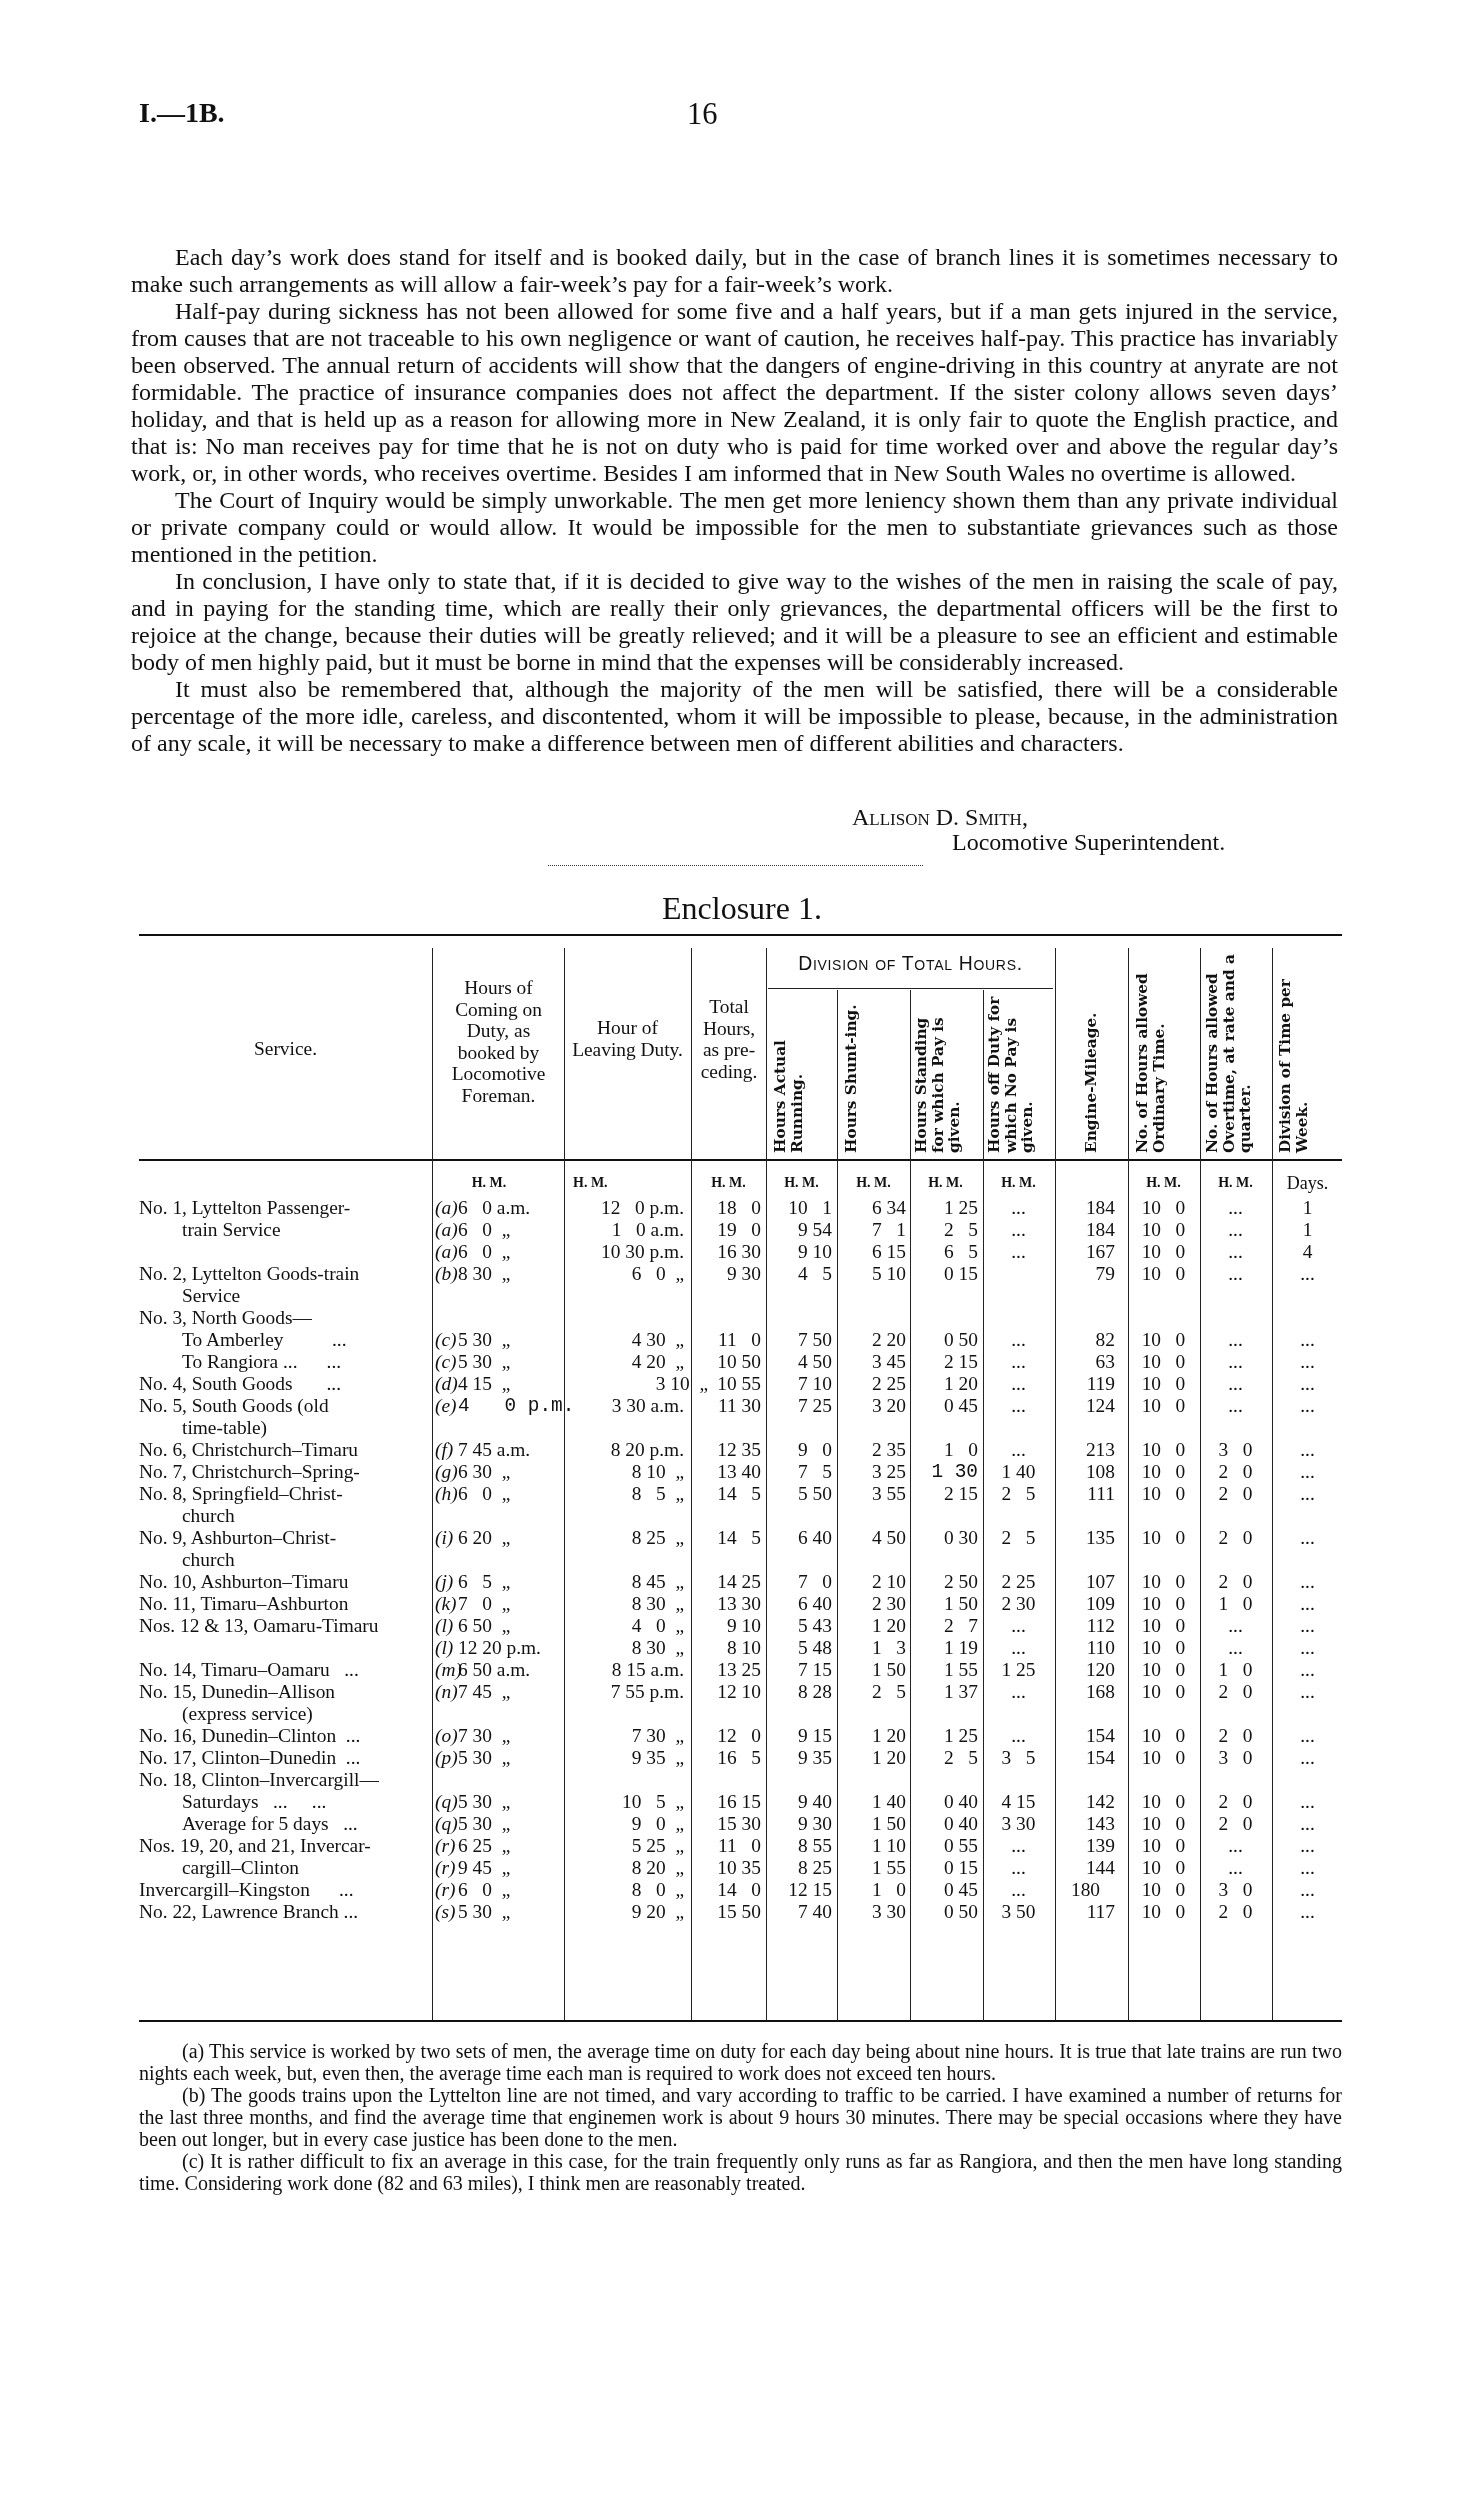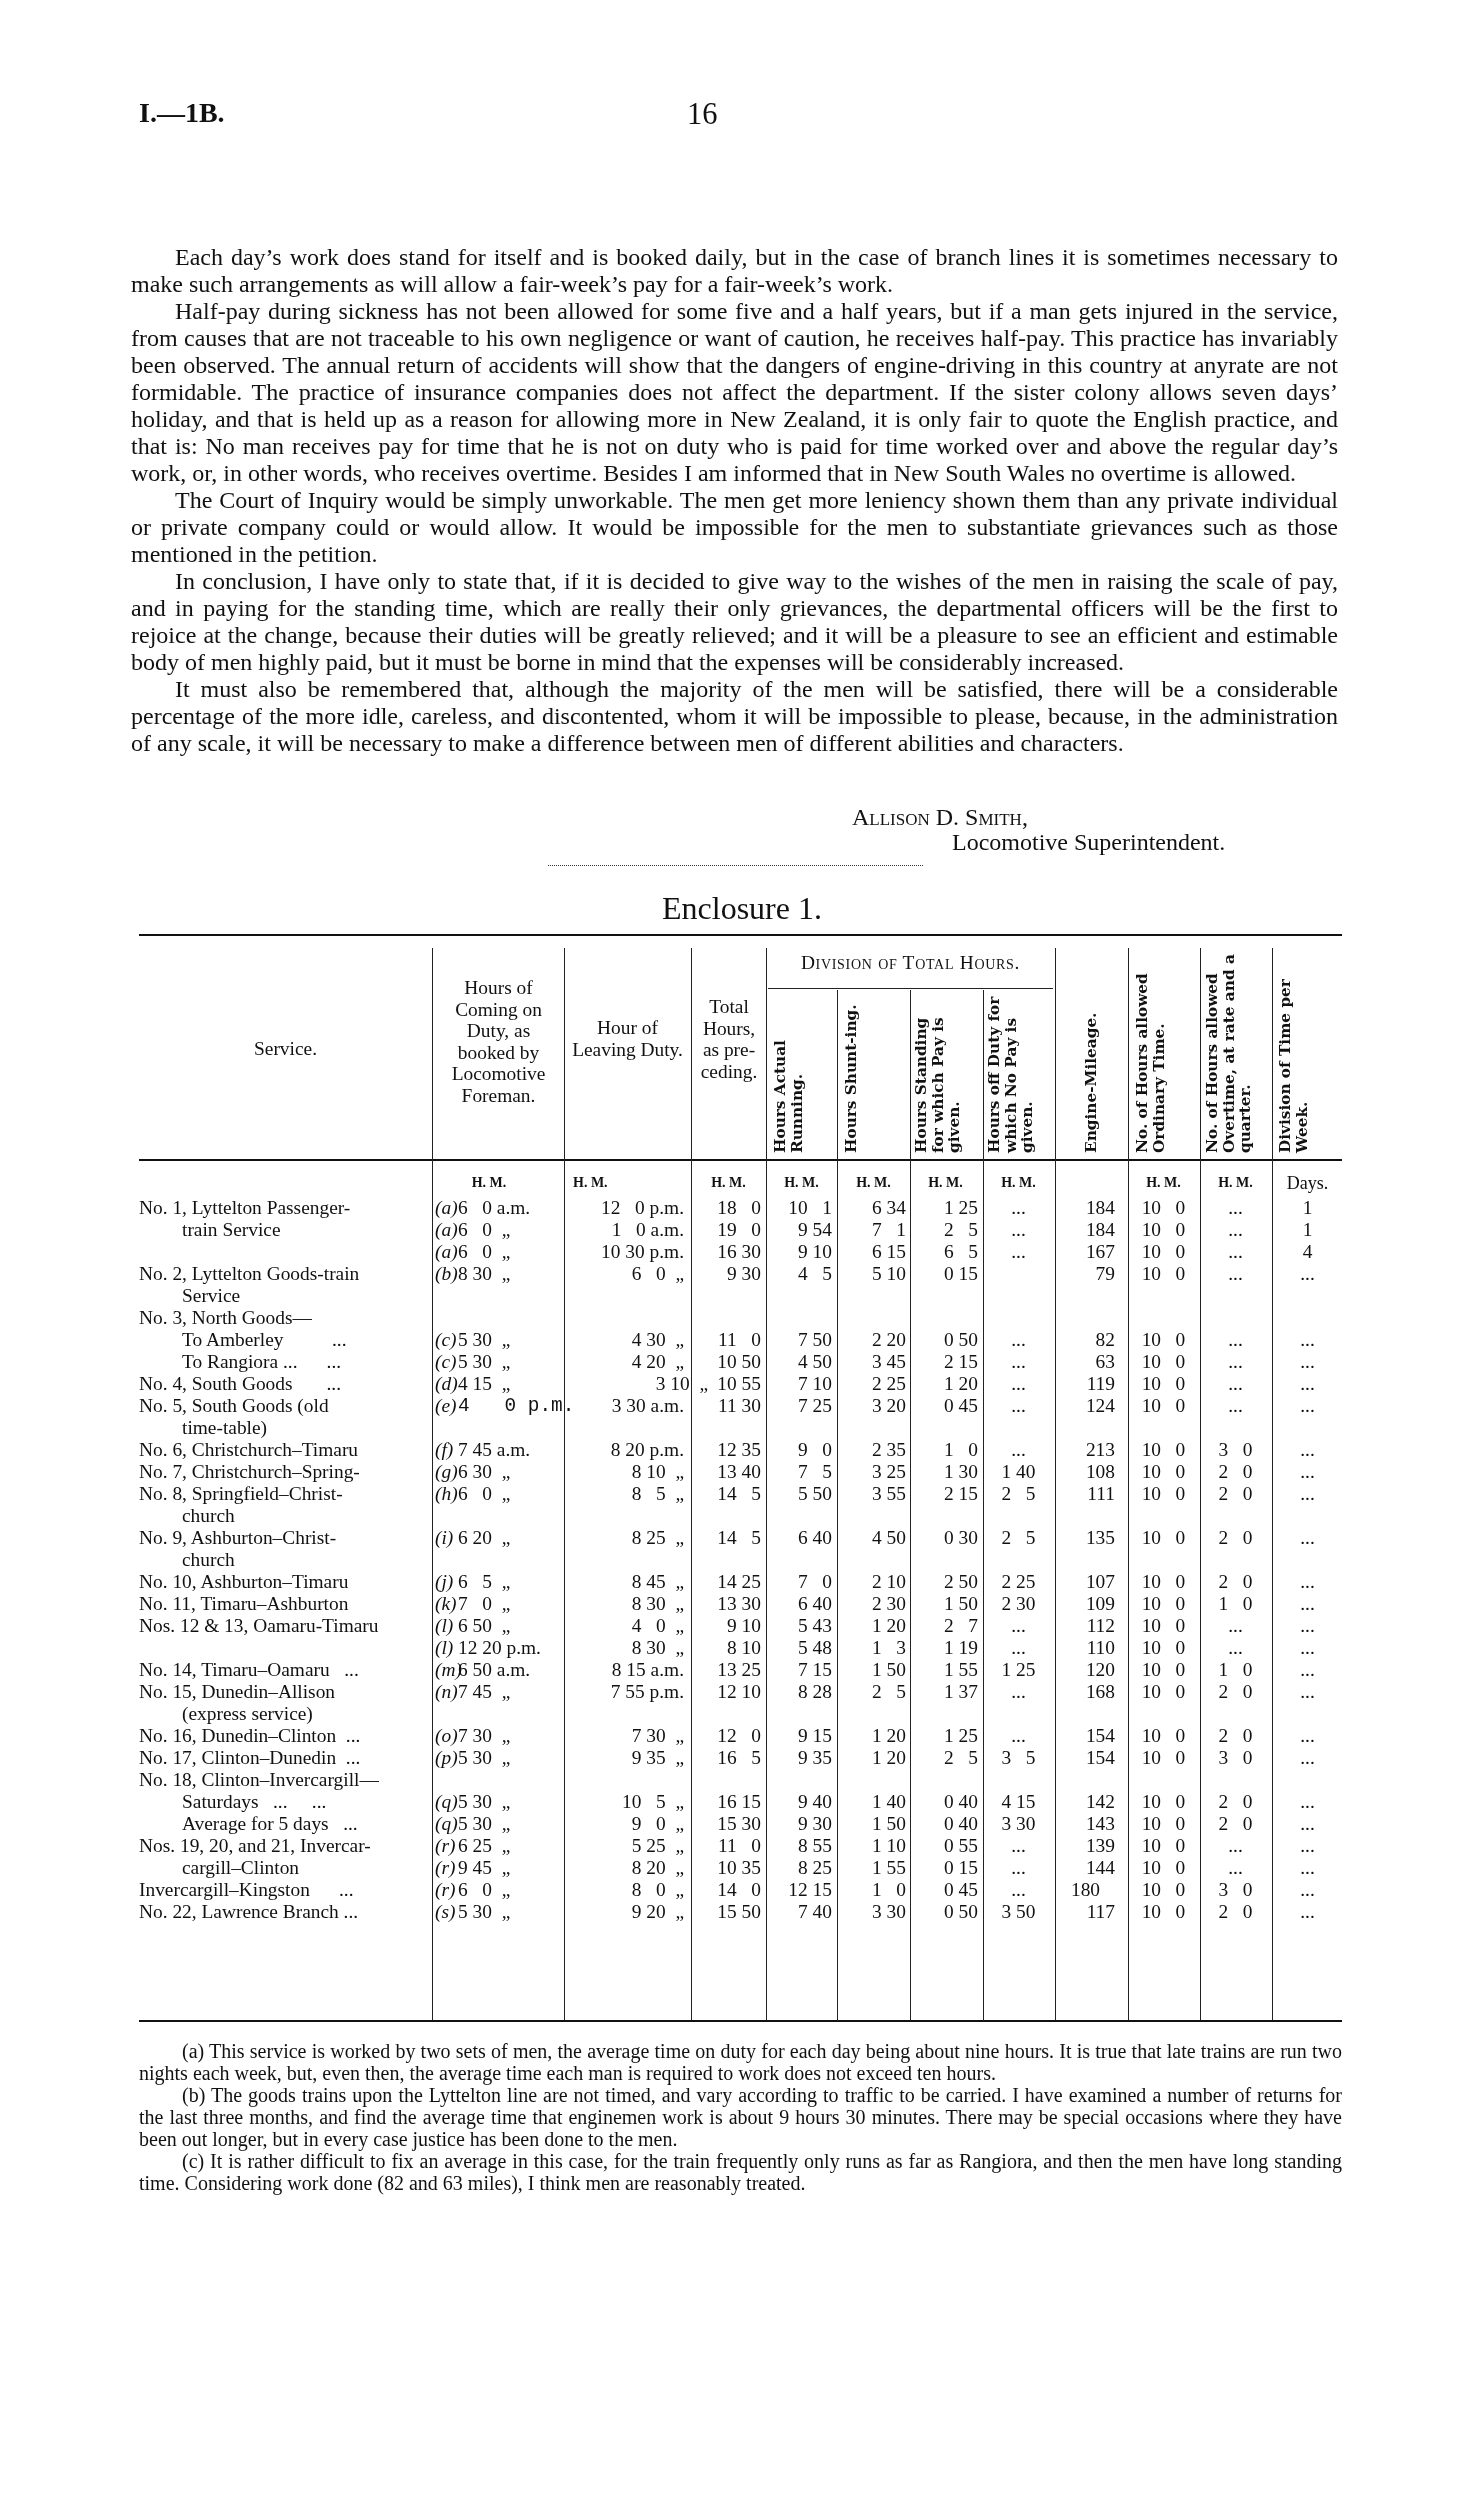--- a/index.html
+++ b/index.html
@@ -18,21 +18,21 @@
 
   .tbl-wrap { position: absolute; left: 139px; top: 934px; width: 1203px; }
   .rule-top { position: absolute; left: 0; top: 0; width: 1203px; border-top: 2.1px solid #111; }
   .rule-mid { position: absolute; left: 0; top: 225px; width: 1203px; border-top: 2.1px solid #111; }
   .rule-bot { position: absolute; left: 0; top: 1086px; width: 1203px; border-top: 2.1px solid #111; }
   .vline { position: absolute; border-left: 1.4px solid #222; }
   .colhead { position: absolute; font-family: "Liberation Serif", serif; font-size: 19.4px; line-height: 21.5px; text-align: center; }
   .rot { position: absolute; transform-origin: left top; transform: rotate(-90deg);
          font-family: "DejaVu Serif", serif; font-weight: bold; font-size: 15.3px; line-height: 16.7px; white-space: nowrap; }
   .divhead { position: absolute; left: 627px; width: 289px; top: 18px; text-align: center;
-     font-family: Liberation Serif, serif; font-size: 19.4px; font-variant: small-caps; letter-spacing: 0.7px; }
+     font-family: Liberation Sans, sans-serif; font-size: 19.4px; font-variant: small-caps; letter-spacing: 0.7px; }
   .divrule { position: absolute; left: 629px; top: 54px; width: 285px; border-top: 1.4px solid #222; }
 
   .rows { position: absolute; left: 0; top: 235px; width: 1203px; }
   .unitrow, .drow { position: relative; height: 22px; font-family: "Liberation Serif", serif; font-size: 19.4px; line-height: 22px; }
   .unitrow { font-size: 14px; font-weight: bold; height: 28px; line-height: 28px; }
   .cell { position: absolute; top: 0; white-space: nowrap; }
   .svc { left: 0; width: 288px; overflow: hidden; }
   .svc.indent { padding-left: 43px; width: 245px; }
   .r { text-align: right; }
   .c { text-align: center; }
@@ -287,21 +287,21 @@
         <span class="cell c" style="left:1134px; width:69px;">...</span>
       </div>
       <div class="drow">
         <span class="cell svc" style="left:0; white-space:pre;">No. 7, Christchurch–Spring-</span>
         <span class="cell" style="left:296px; width:25px; font-style:italic;">(g)</span>
         <span class="cell" style="left:319px; width:105px; white-space:pre;">6 30  „</span>
         <span class="cell r" style="left:427px; width:118px; white-space:pre;">8 10  „</span>
         <span class="cell r" style="left:554px; width:68px; white-space:pre;">13 40</span>
         <span class="cell r" style="left:628px; width:65px; white-space:pre;">7   5</span>
         <span class="cell r" style="left:700px; width:67px; white-space:pre;">3 25</span>
-        <span class="cell r" style="left:772px; width:67px; white-space:pre;">1 30</span>
+        <span class="cell r" style="left:772px; width:67px; white-space:pre;font-family:Liberation Mono, monospace;">1 30</span>
         <span class="cell c" style="left:845px; width:69px; white-space:pre;">1 40</span>
         <span class="cell r" style="left:917px; width:59px;">108</span>
         <span class="cell c" style="left:990px; width:69px; white-space:pre;">10   0</span>
         <span class="cell c" style="left:1062px; width:69px; white-space:pre;">2   0</span>
         <span class="cell c" style="left:1134px; width:69px;">...</span>
       </div>
       <div class="drow">
         <span class="cell svc" style="left:0; white-space:pre;">No. 8, Springfield–Christ-</span>
         <span class="cell" style="left:296px; width:25px; font-style:italic;">(h)</span>
         <span class="cell" style="left:319px; width:105px; white-space:pre;">6   0  „</span>

